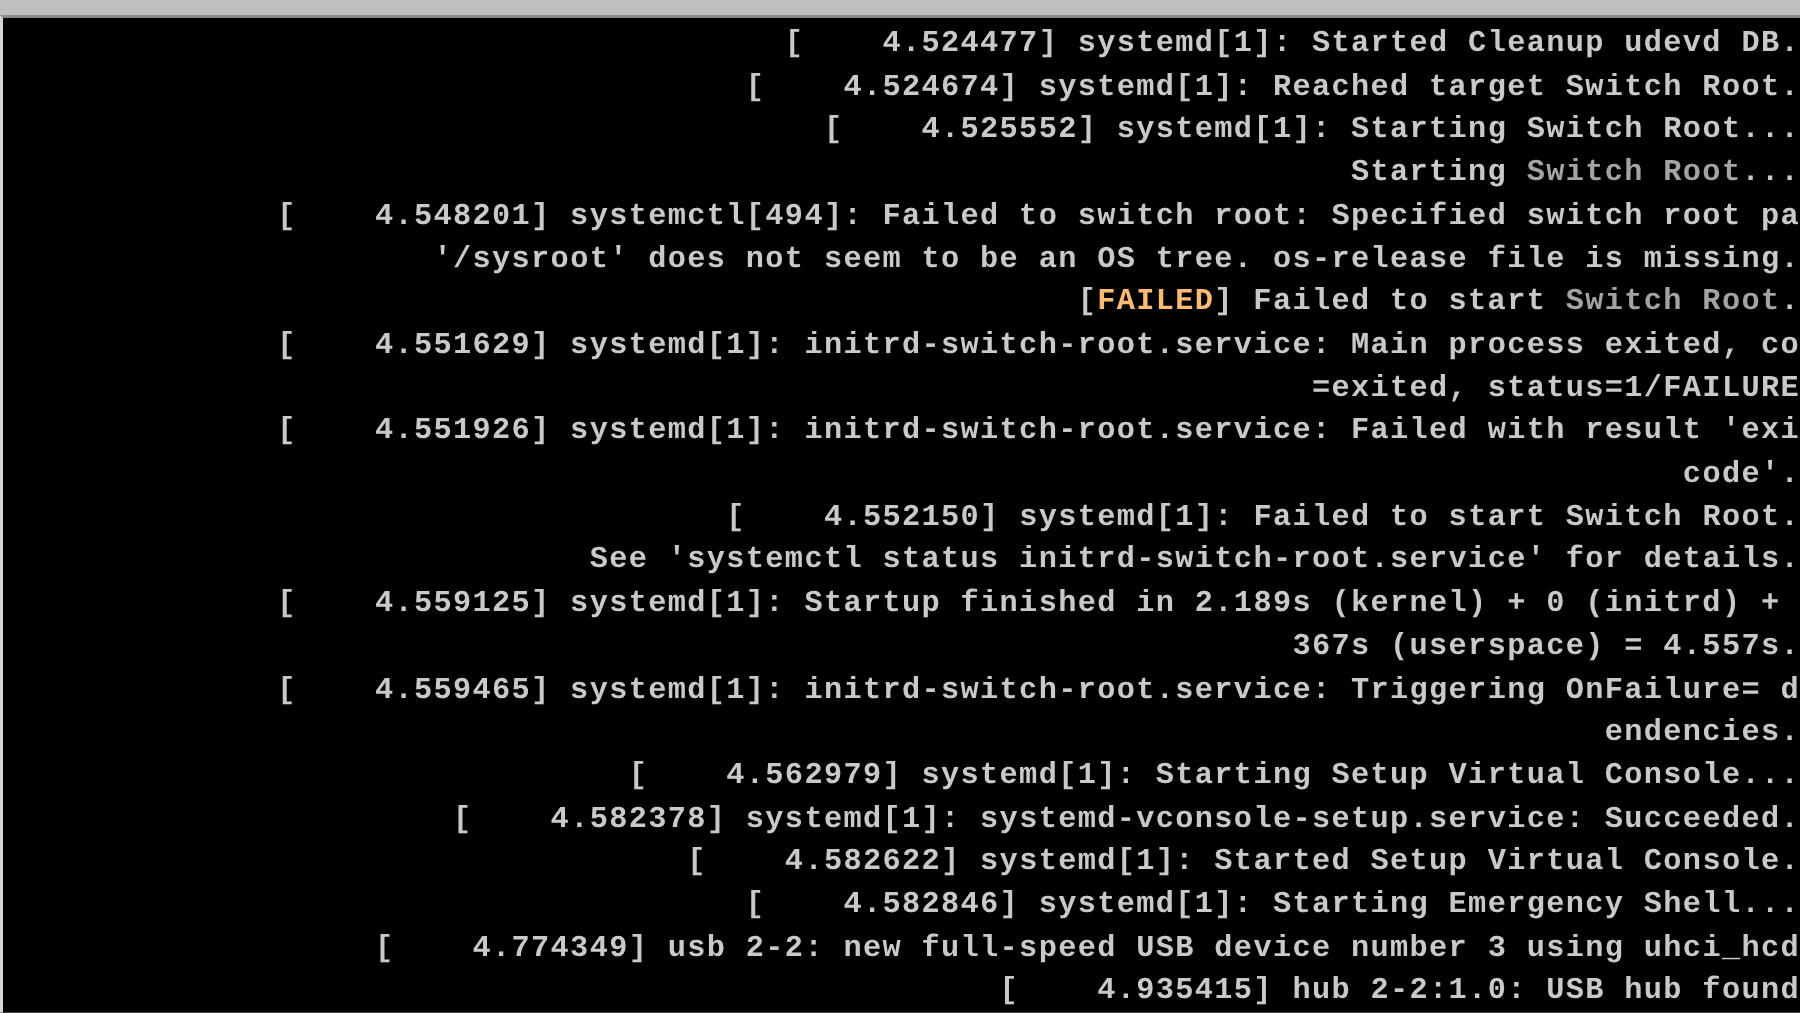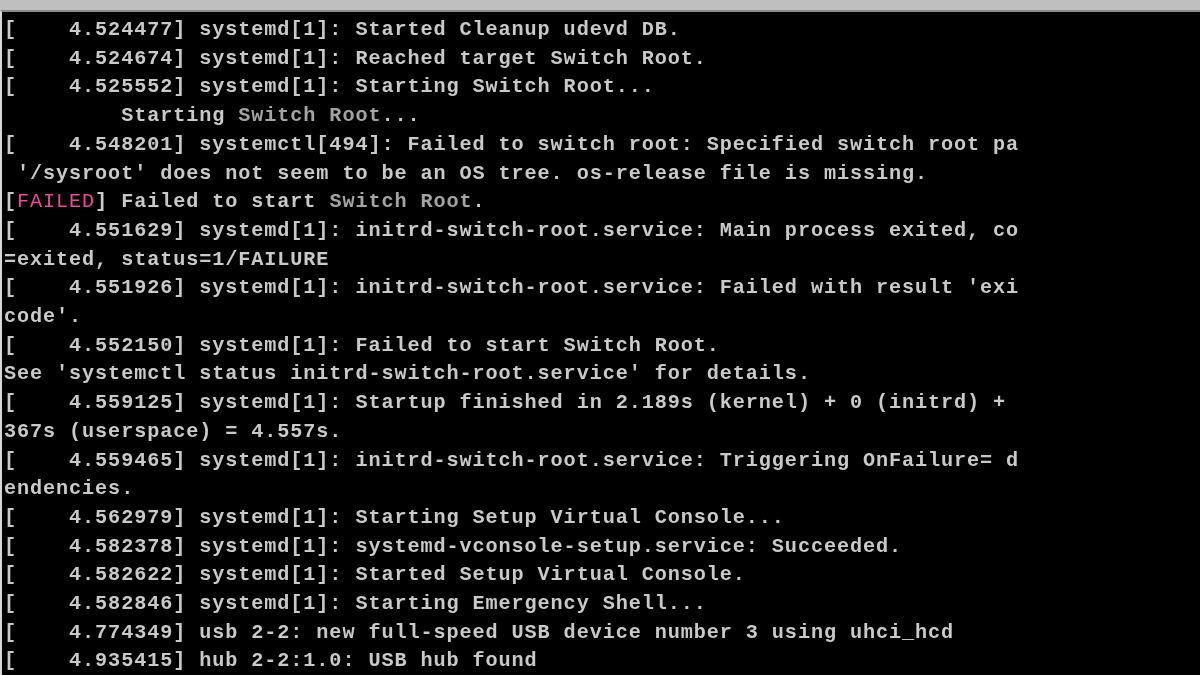--- a/index.html
+++ b/index.html
@@ -12,38 +12,39 @@
   }
   .screen {
     position: absolute;
     left: 0;
     right: 0;
     top: 10px;
     bottom: 0;
     background: #000;
     border-top: 2px solid #8a8a8a;
     border-left: 2px solid #d6d6d6;
+    text-align: right;
   }
   .term {
     position: absolute;
     top: 4px;
     left: 2px;
     right: 0;
     bottom: 0;
     font-family: "Courier New", Courier, monospace;
     font-size: 20.2px;
     line-height: 28.7px;
     color: #c9c9c9;
     white-space: pre;
     overflow: hidden;
     letter-spacing: 0.9px;
     font-weight: 600;
   }
   .line { display: block; }
   .bold  { color: #a3a3a3; font-weight: 700; }
-  .red   { color: #ec4899; font-weight: 400; }
+  .red   { color: #fdba74; font-weight: 700; }
 </style>
 </head>
 <body>
 
 <div class="screen">
   <div class="term" id="term"><span class="line"><span>[</span><span>    4.524477] systemd[1]: Started Cleanup udevd DB.</span></span><span class="line"><span>[</span><span>    4.524674] systemd[1]: Reached target Switch Root.</span></span><span class="line"><span>[</span><span>    4.525552] systemd[1]: Starting Switch Root...</span></span><span class="line"><span>         Starting </span><span class="bold">Switch Root</span><span>...</span></span><span class="line"><span>[</span><span>    4.548201] systemctl[494]: Failed to switch root: Specified switch root pa</span></span><span class="line"><span> '/sysroot' does not seem to be an OS tree. os-release file is missing.</span></span><span class="line"><span>[</span><span class="red">FAILED</span><span>] Failed to start </span><span class="bold">Switch Root</span><span>.</span></span><span class="line"><span>[</span><span>    4.551629] systemd[1]: initrd-switch-root.service: Main process exited, co</span></span><span class="line"><span>=exited, status=1/FAILURE</span></span><span class="line"><span>[</span><span>    4.551926] systemd[1]: initrd-switch-root.service: Failed with result 'exi</span></span><span class="line"><span>code'.</span></span><span class="line"><span>[</span><span>    4.552150] systemd[1]: Failed to start Switch Root.</span></span><span class="line"><span>See 'systemctl status initrd-switch-root.service' for details.</span></span><span class="line"><span>[</span><span>    4.559125] systemd[1]: Startup finished in 2.189s (kernel) + 0 (initrd) + </span></span><span class="line"><span>367s (userspace) = 4.557s.</span></span><span class="line"><span>[</span><span>    4.559465] systemd[1]: initrd-switch-root.service: Triggering OnFailure= d</span></span><span class="line"><span>endencies.</span></span><span class="line"><span>[</span><span>    4.562979] systemd[1]: Starting Setup Virtual Console...</span></span><span class="line"><span>[</span><span>    4.582378] systemd[1]: systemd-vconsole-setup.service: Succeeded.</span></span><span class="line"><span>[</span><span>    4.582622] systemd[1]: Started Setup Virtual Console.</span></span><span class="line"><span>[</span><span>    4.582846] systemd[1]: Starting Emergency Shell...</span></span><span class="line"><span>[</span><span>    4.774349] usb 2-2: new full-speed USB device number 3 using uhci_hcd</span></span><span class="line"><span>[</span><span>    4.935415] hub 2-2:1.0: USB hub found</span></span></div>
 </div>
 
 </body></html>

